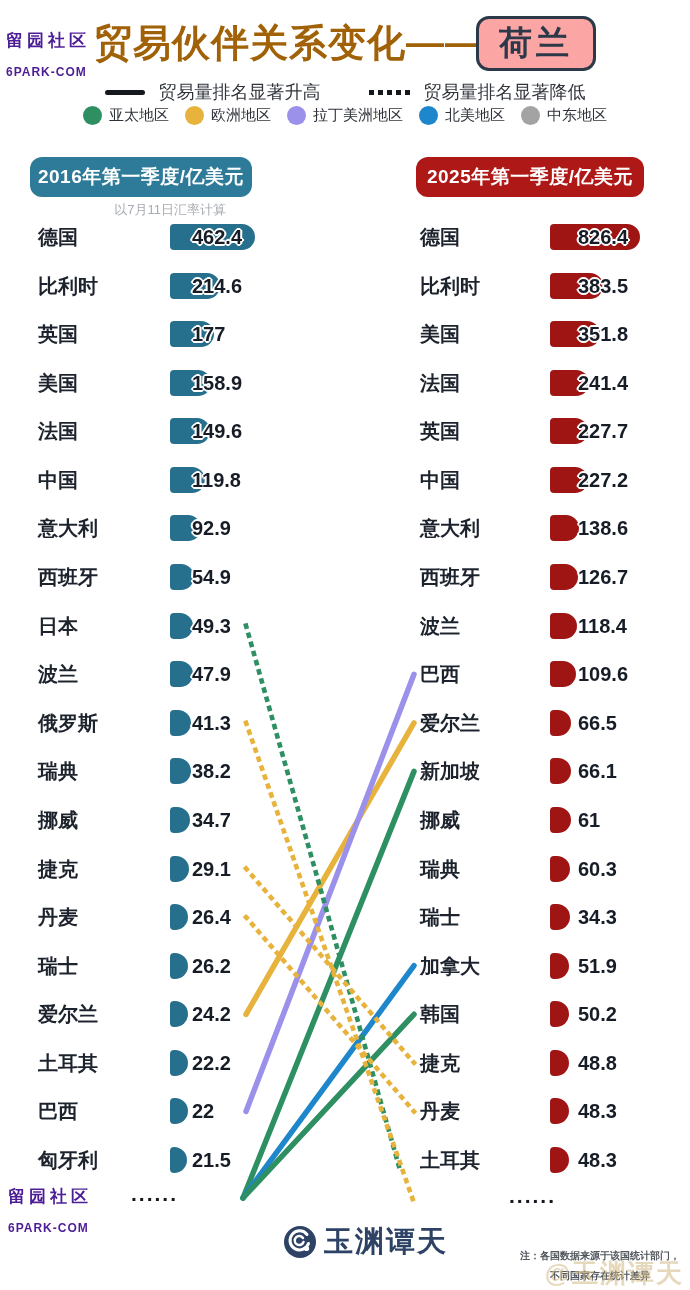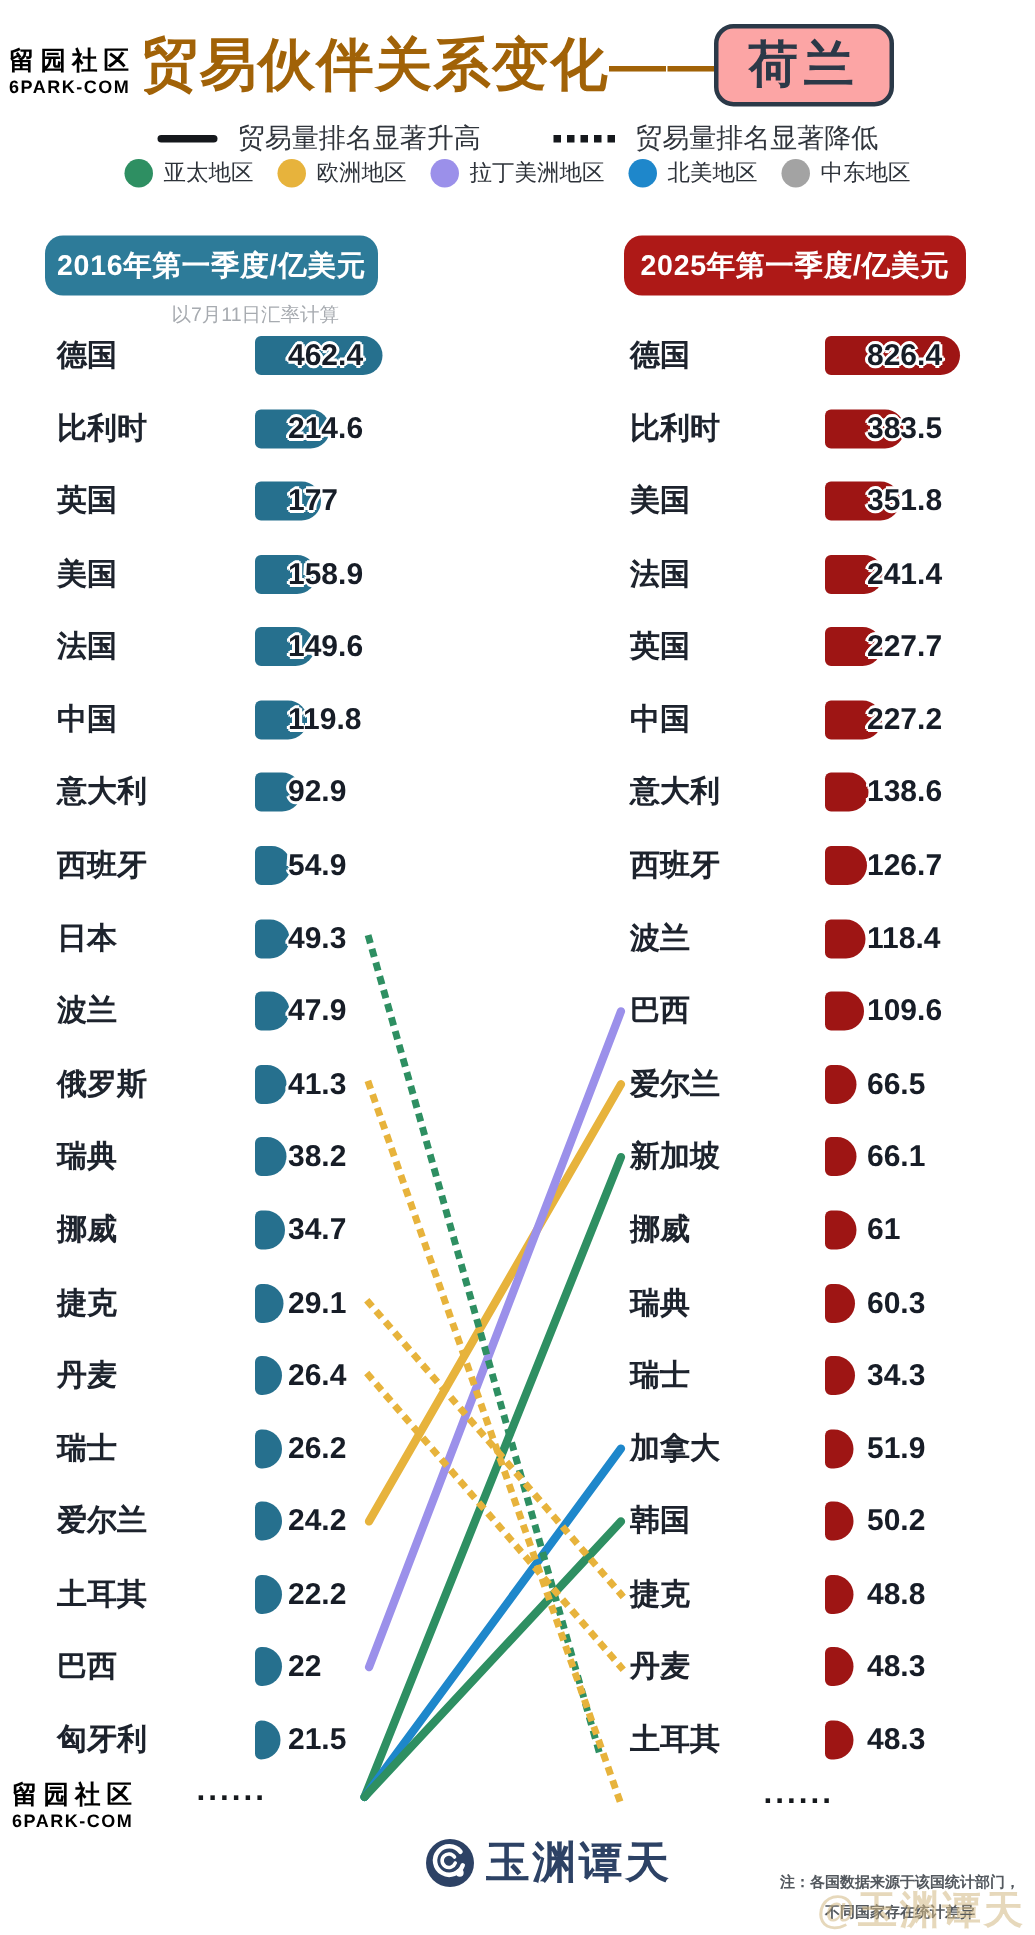--- a/index.html
+++ b/index.html
@@ -42,23 +42,23 @@
   .row.right .bar{left:550px;background:#9e1514;}
   .row.right .val{left:578px;}
   .row .val{position:absolute;font-size:20px;font-weight:800;color:#171d27;line-height:26px;white-space:nowrap;
     text-shadow:-2px 0 0 #fff,2px 0 0 #fff,0 -2px 0 #fff,0 2px 0 #fff,-1px -1px 0 #fff,1px 1px 0 #fff,-1px 1px 0 #fff,1px -1px 0 #fff;}
   .ellipsis{position:absolute;font-size:21px;font-weight:800;color:#15181c;letter-spacing:2px;z-index:2;}
   .ellipsis.left{left:131px;top:1182px;}
   .ellipsis.right{left:509px;top:1184px;}
   
   #lines{position:absolute;left:0;top:0;z-index:1;pointer-events:none;}
   
-  .wm{position:absolute;color:#000000;font-weight:700;z-index:5;line-height:1.25;}
+  .wm{position:absolute;color:#4c1d95;font-weight:700;z-index:5;line-height:1.25;}
   .wm .l1{font-size:17px;letter-spacing:4px;}
-  .wm .l2{font-size:12px;letter-spacing:1px;}
+  .wm .l2{font-size:12px;letter-spacing:1px;margin-top:14px;}
   .wm.top{left:6px;top:30px;}
   .wm.bottom{left:8px;top:1186px;}
   .wm-brand{position:absolute;right:6px;top:1256px;font-size:26px;font-weight:800;
     color:rgba(210,184,132,.55);letter-spacing:2px;z-index:6;white-space:nowrap;}
   
   .footer-logo{position:absolute;left:283px;top:1222px;display:flex;align-items:center;z-index:4;}
   .footer-logo .brand{margin-left:7px;font-family:"Liberation Serif","DejaVu Serif",serif;
     font-size:29px;font-weight:800;color:#2d4265;letter-spacing:2px;white-space:nowrap;}
   .footer-note{position:absolute;right:10px;top:1246px;text-align:center;font-size:10px;
     font-weight:700;color:#53585e;line-height:20px;z-index:4;white-space:nowrap;}

